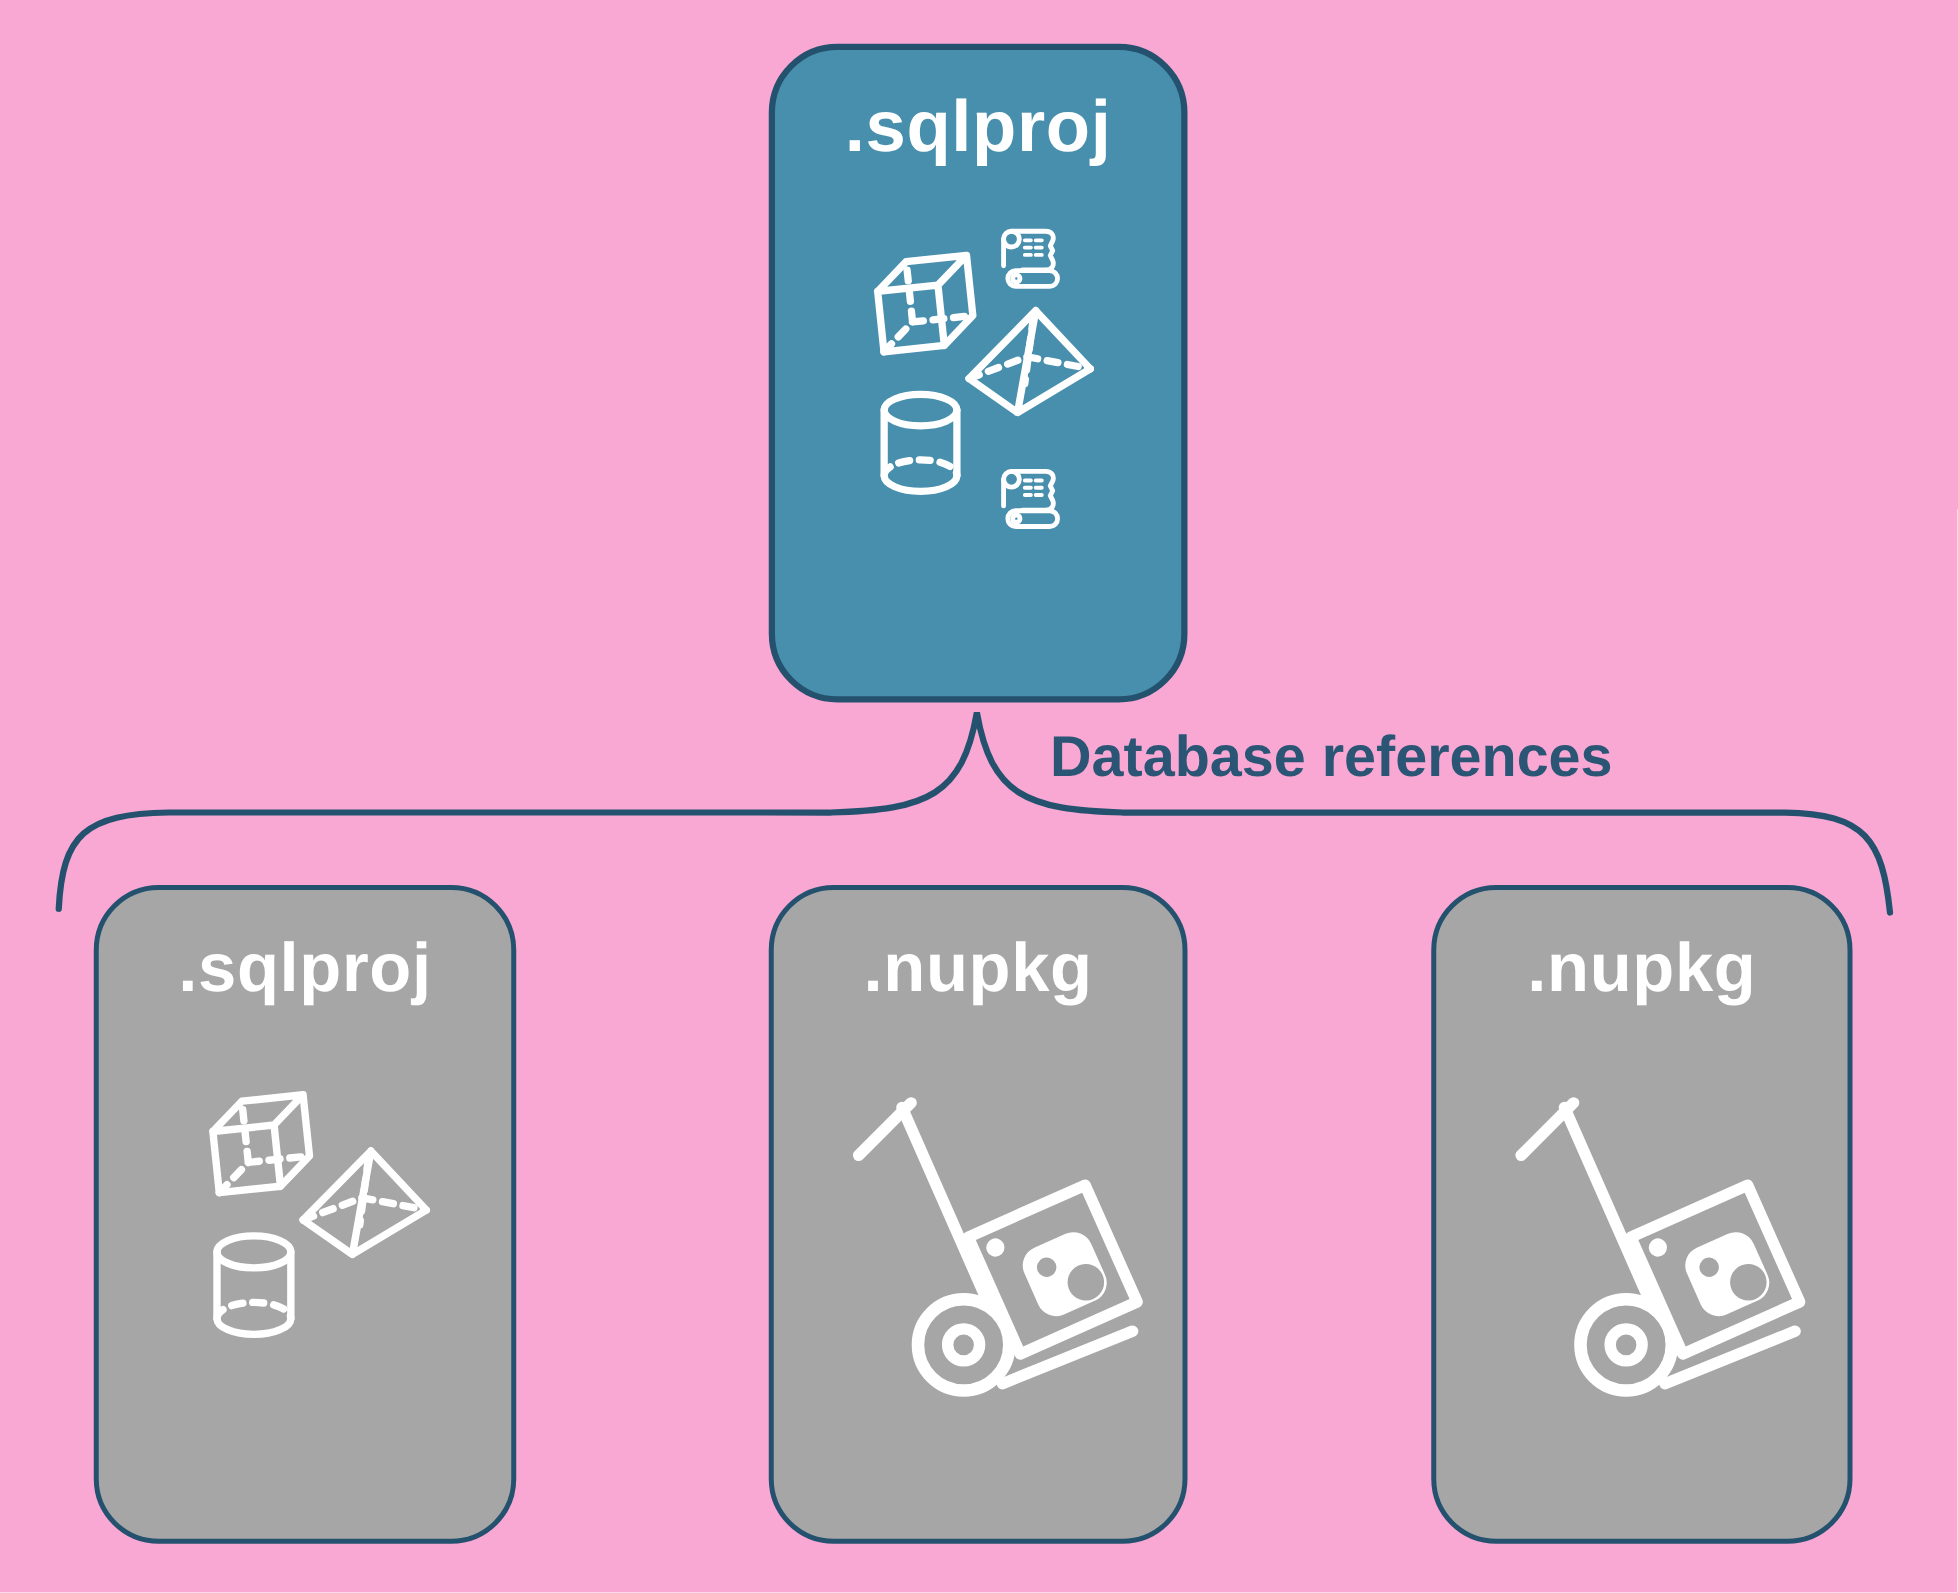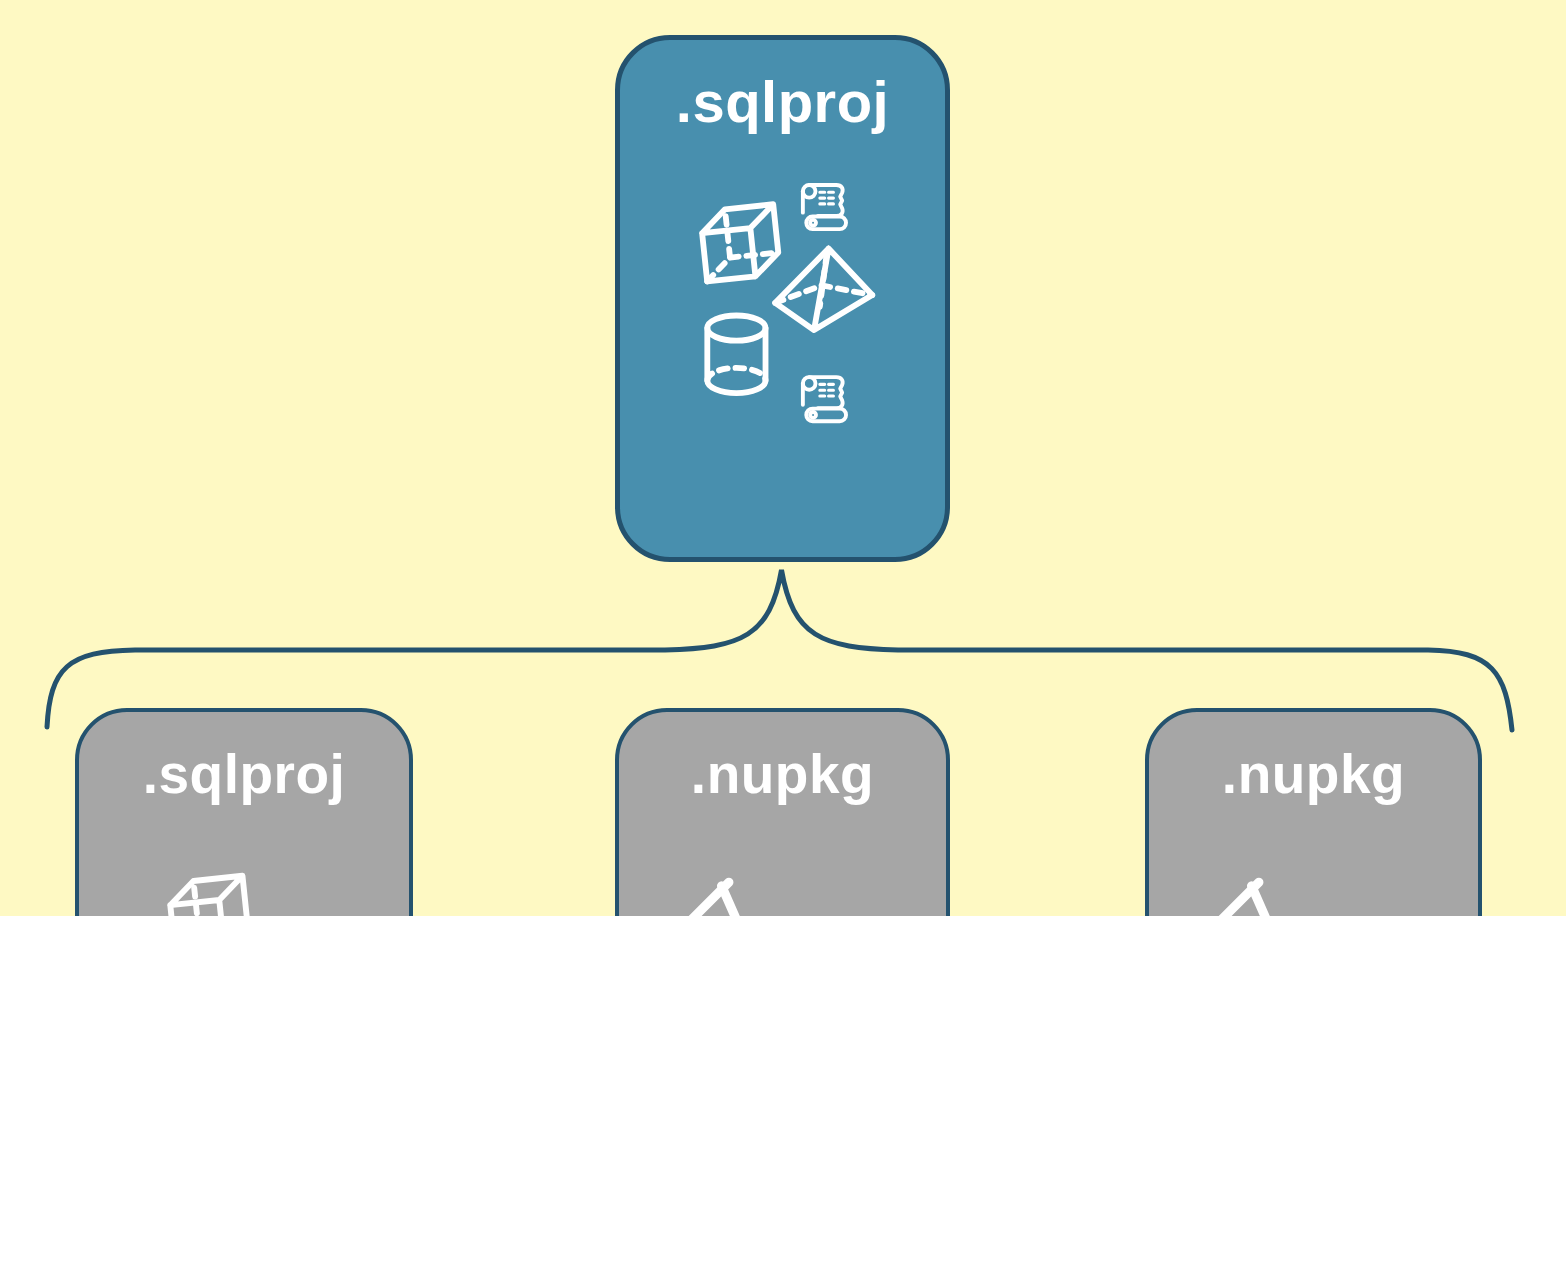--- a/index.html
+++ b/index.html
@@ -4,22 +4,22 @@
 <style>
   html, body {
     margin: 0;
     padding: 0;
     background: #ffffff;
     font-family: "Liberation Sans", sans-serif;
   }
   .canvas {
     position: relative;
     width: 1566px;
-    height: 916px;
-    background: #fef9c3;
+    height: 1274px;
+    background: #f9a8d4;
     overflow: hidden;
   }
   .node {
     position: absolute;
     box-sizing: border-box;
     border-radius: 55px;
     text-align: center;
   }
   .node-parent {
     left: 615px; top: 35px;
@@ -157,20 +157,21 @@
         <circle class="scroll-stroke" cx="17" cy="45.5" r="3"></circle>
         <path class="scroll-text" d="M24 14 H39 M24 20 H39 M24 26 H39"></path>
       </g>
     </svg>
   </div>
 
   <svg class="brace-svg" viewBox="0 0 1566 1274">
     <path class="brace-path" d="M47 727 C50 668 68 651 135 650 L665 650 C742 648 770 636 781.5 570 C793 636 821 648 898 650 L1428 650 C1492 651 1506 672 1512 730"></path>
   </svg>
 
+  <div class="caption">Database references</div>
 
   <div class="node node-child node-child-1">
     <div class="node-label">.sqlproj</div>
     <svg class="cluster-svg" viewBox="0 0 335 527">
       <g transform="translate(88,162) rotate(-6 45 45)">
         <path class="wire" d="M6 30 L56 30 L56 80 L6 80 Z M6 30 L32 8 L82 8 L56 30 M56 80 L82 58 L82 8"></path>
         <path class="wire wire-dash" d="M6 80 L32 58 L82 58 M32 58 L32 8"></path>
       </g>
       <g transform="translate(164,210)">
         <path class="wire" d="M57 2 L2 58 M57 2 L42 86 M57 2 L102 50 M2 58 L42 86 L102 50"></path>

